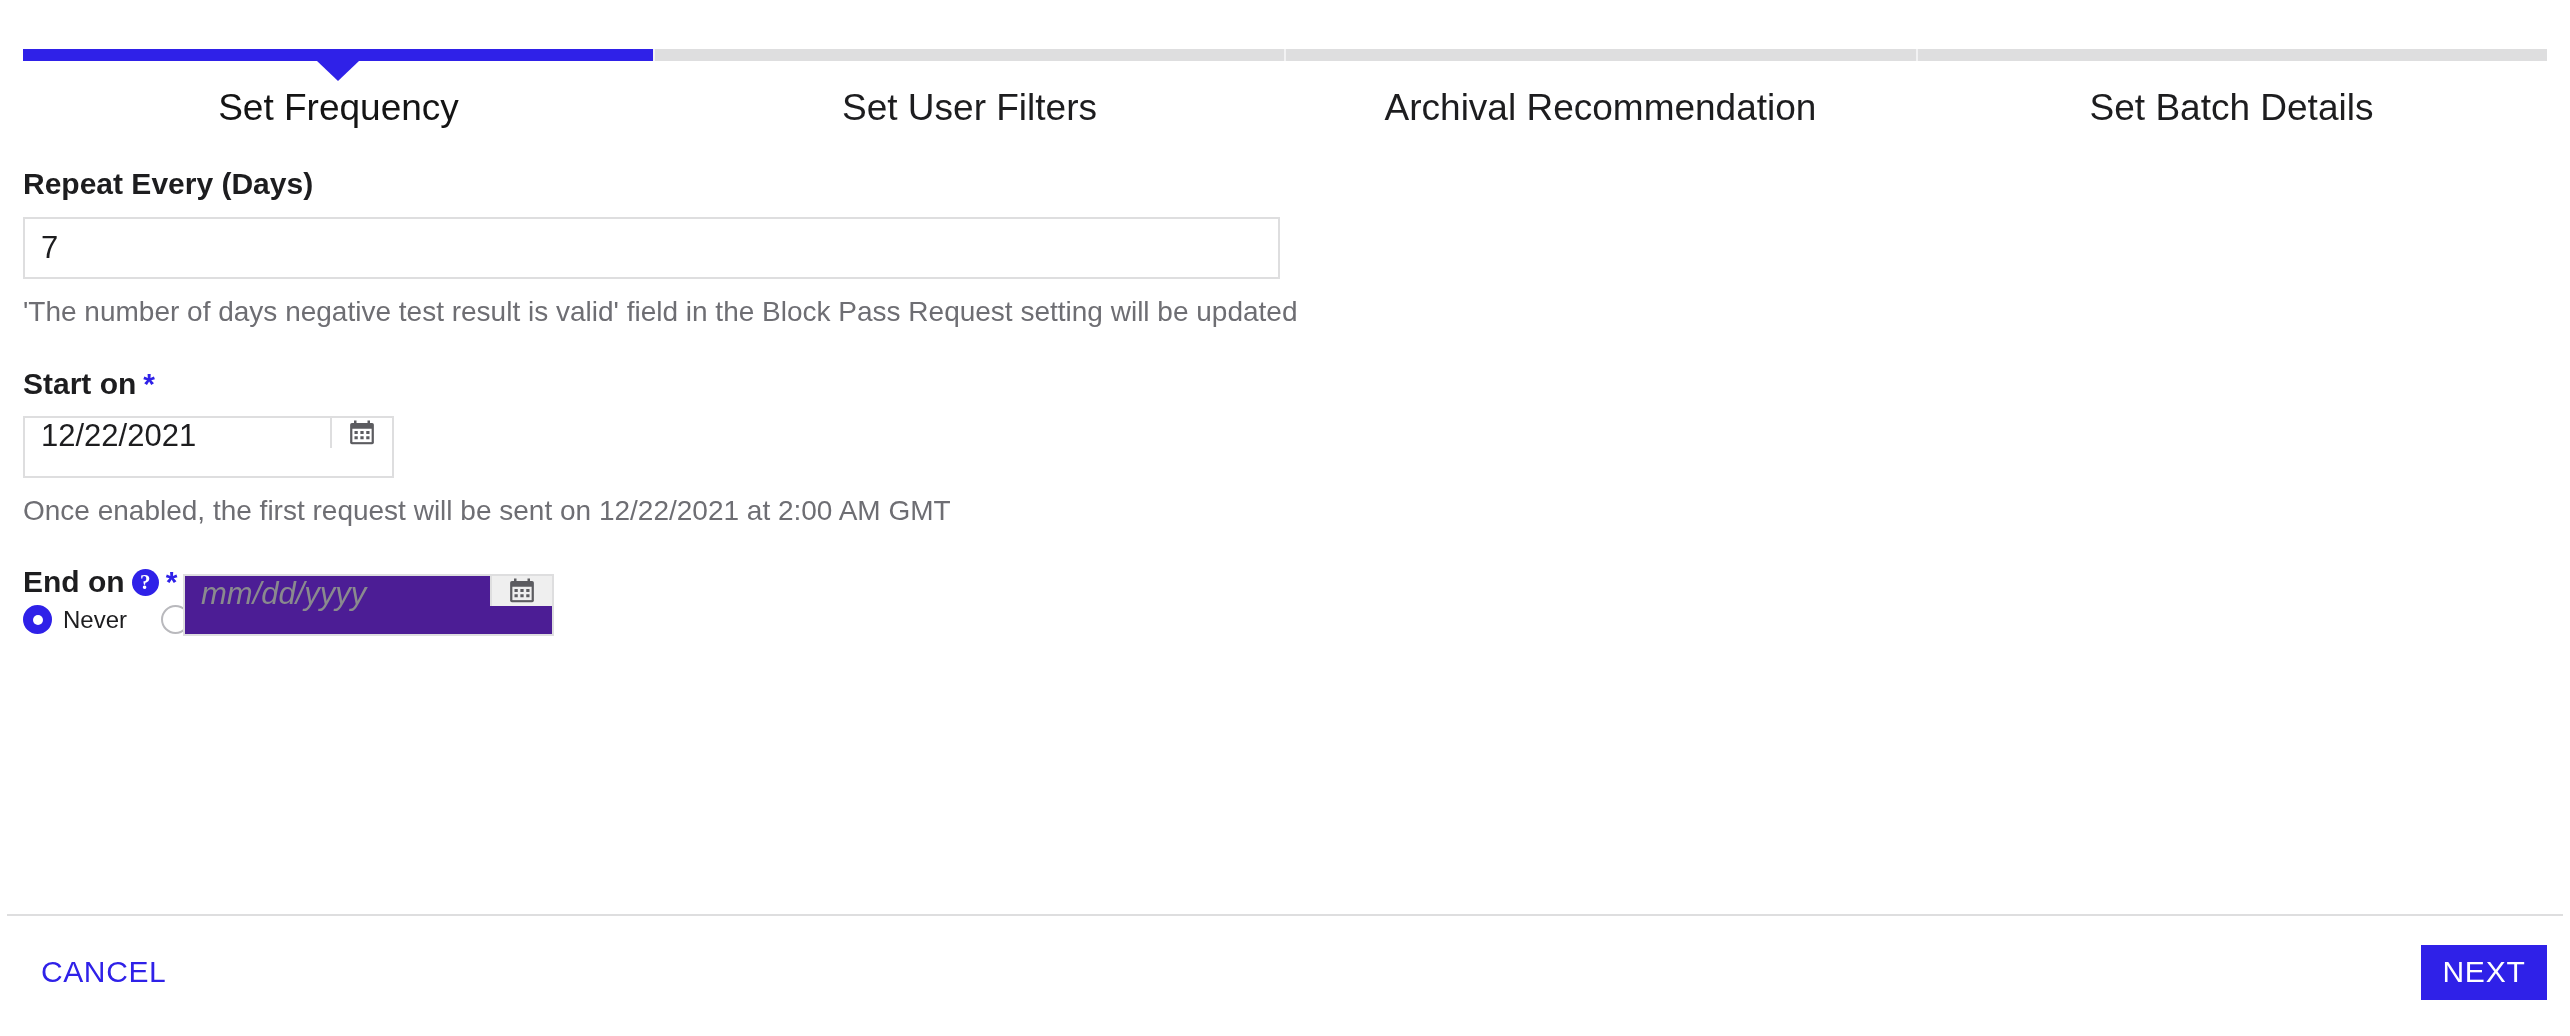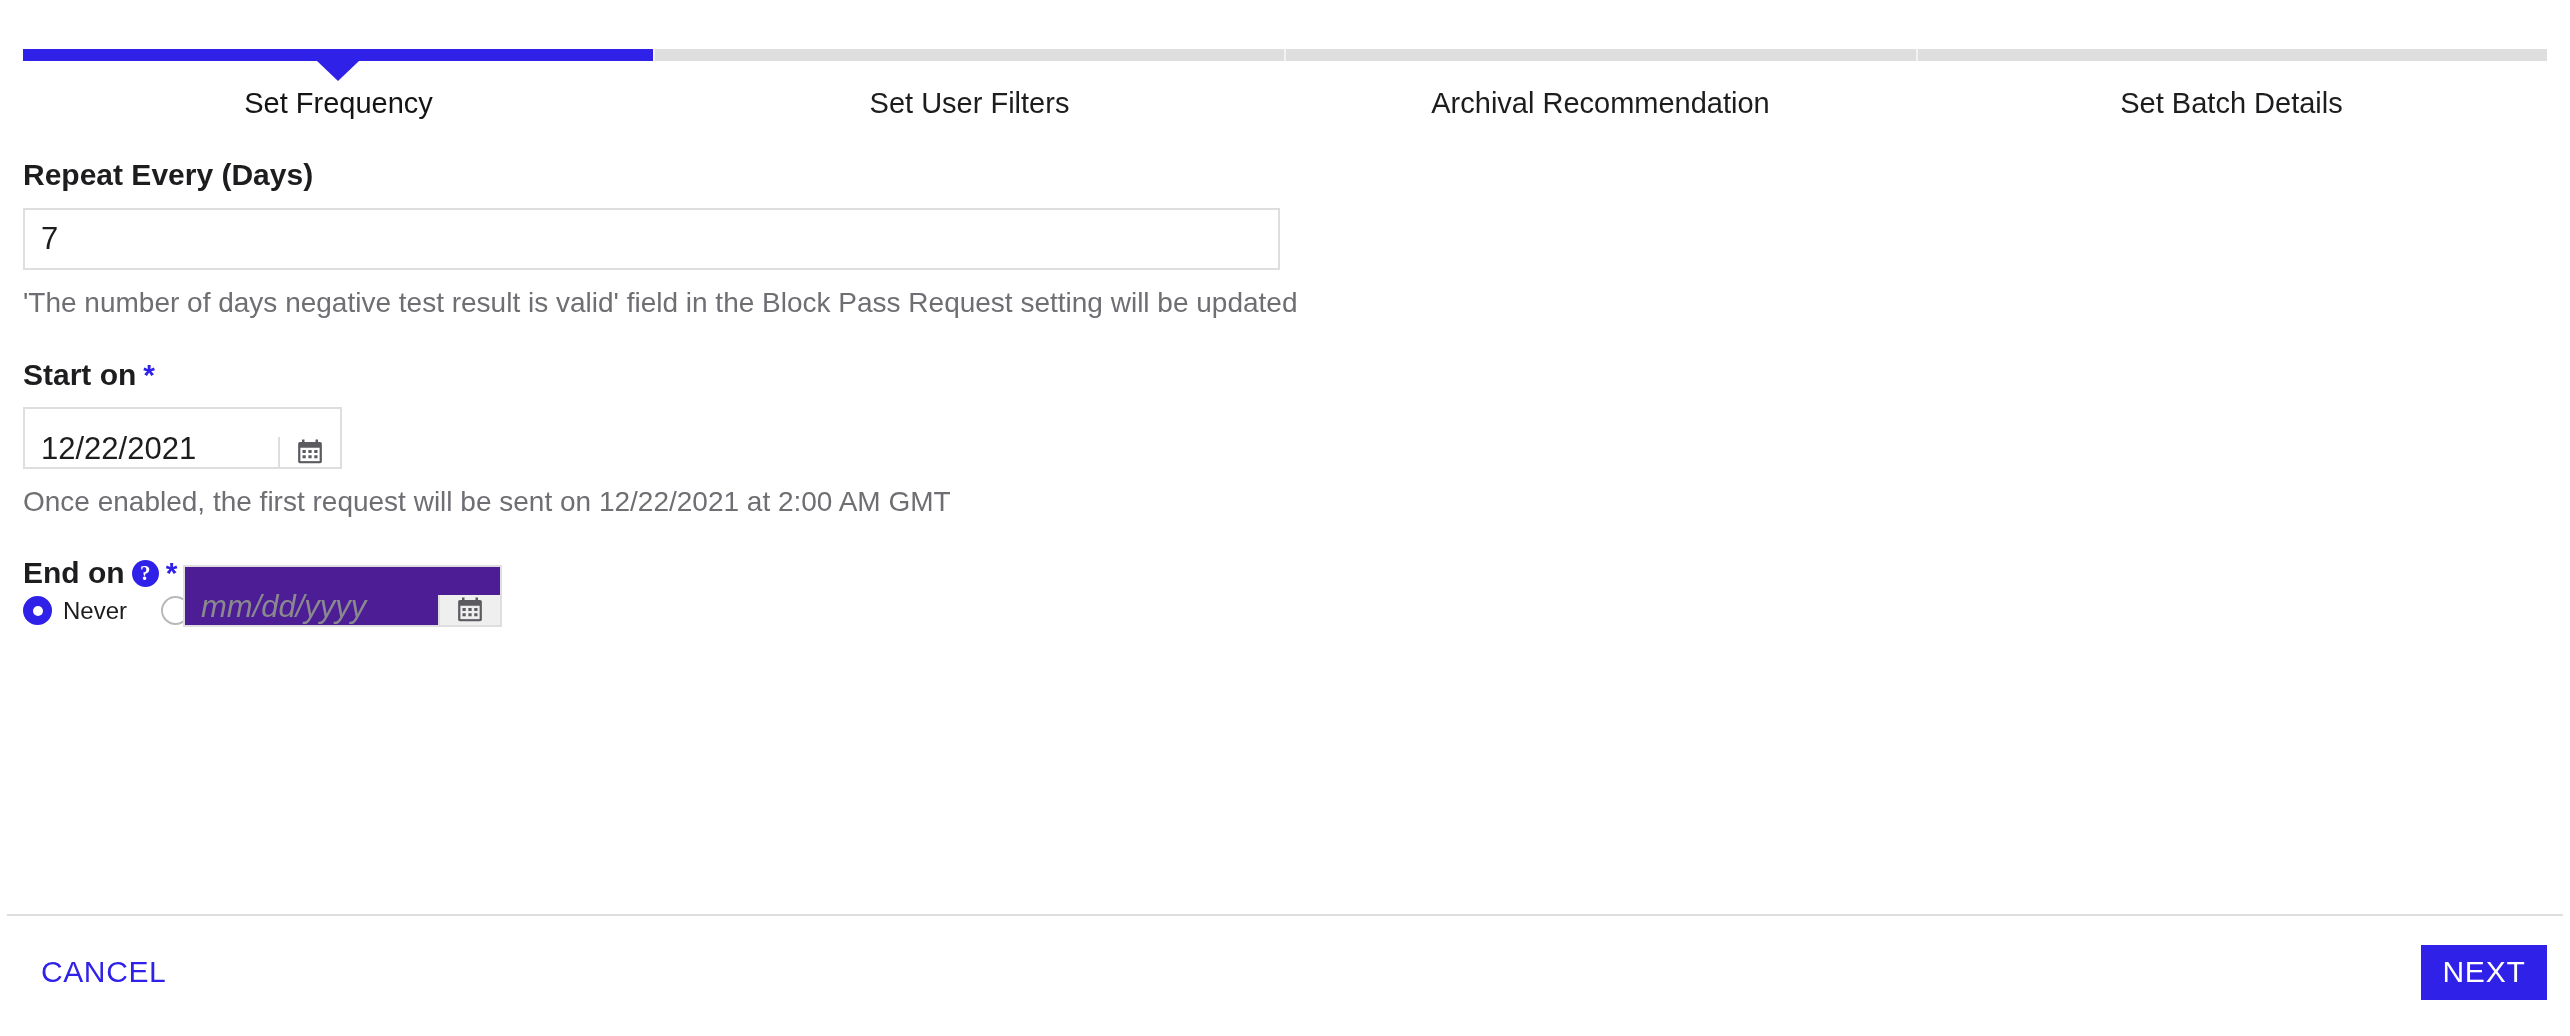--- a/index.html
+++ b/index.html
@@ -85,21 +85,21 @@
     border-top: 20px solid #2f21e8;
   }
   .stepper-labels {
     display: flex;
     margin: 0 23px;
     padding-top: 26px;
   }
   .stepper-label {
     flex: 1 1 0;
     text-align: center;
-    font-size: 29px;
+    font-size: 37px;
     color: #1d1d1f;
     font-weight: 400;
     cursor: pointer;
   }
   .stepper-label.active { color: #141414; }
 
   
   .modal-body {
     flex: 1 1 auto;
     position: relative;
@@ -154,24 +154,24 @@
     font-size: 28px;
     color: #6e6e73;
     margin-top: 16px;
     line-height: 1.2;
   }
 
   
   .date-group {
     margin-top: 15px;
     display: inline-flex;
-    align-items: flex-end;
+    align-items: flex-start;
     border: 2px solid #dededf;
     height: 62px;
-    width: 319px;
+    width: 371px;
   }
   .date-group input {
     flex: 1 1 auto;
     border: none;
     outline: none;
     font-size: 31px;
     color: #1d1d1f;
     padding: 0 16px;
     background: transparent;
     font-family: "Liberation Sans", sans-serif;

